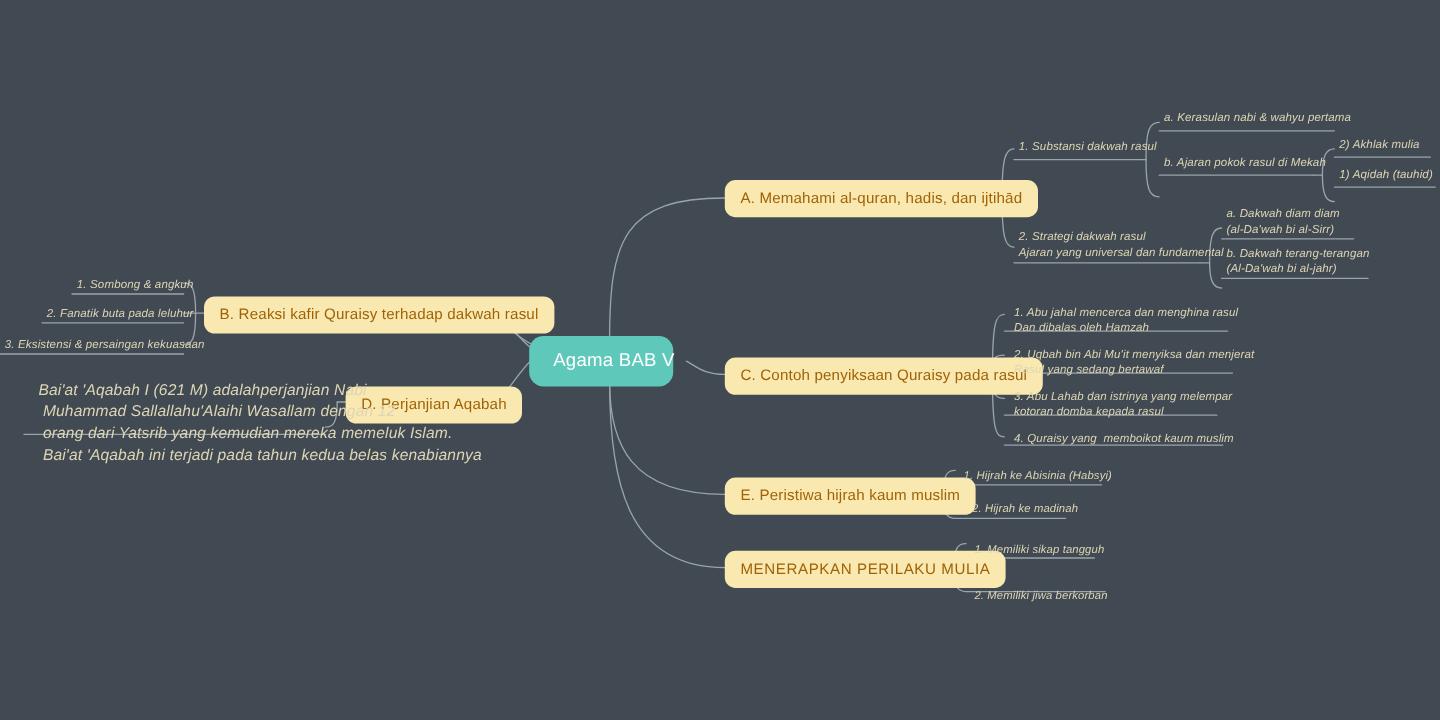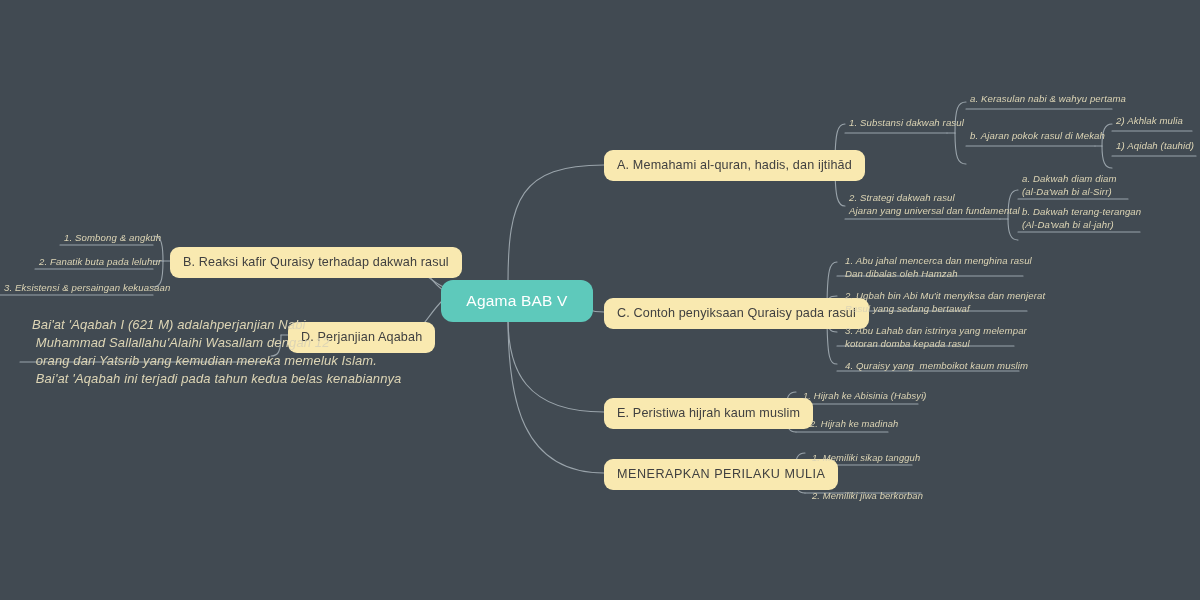--- a/index.html
+++ b/index.html
@@ -31,21 +31,21 @@
     color: #ffffff;
     border-radius: 12px;
     font-size: 15.5px;
     padding: 11px 20px;
     letter-spacing: 0.2px;
     text-align: center;
   }
   
   .pill {
     background: #f9e9b0;
-    color: #404040;
+    color: #a16207;
     border-radius: 9px;
     font-size: 12.6px;
     padding: 7px 13px 8px 13px;
     letter-spacing: 0.15px;
     text-align: right;
   }
   .pill.caps { letter-spacing: 0.5px; }
   
   .leaf {
     color: #ddd5b5;
@@ -135,21 +135,21 @@
       <path d="M796 432 L 888 432"></path>
 
       <path d="M788 473 L 795 473"></path>
       <path d="M795 473 C 795 457 798 453 805 453"></path>
       <path d="M795 473 C 795 489 798 493 805 493"></path>
       <path d="M805 465 L 912 465"></path>
       <path d="M805 493 L 921 493"></path>
     </g>
   </svg>
 
-  <div class="node root" style="left:441px; top:280px; width:152px;">Agama BAB V</div>
+  <div class="node root" style="left:441px; top:280px; width:120px;">Agama BAB V</div>
 
   <div class="node pill" style="left:604px; top:150px;">A. Memahami al-quran, hadis, dan ijtihād</div>
 
   <div class="node leaf mid leftal" style="left:845px; top:114px;">1. Substansi dakwah rasul</div>
   <div class="node leaf mid leftal" style="left:966px; top:90px;">a. Kerasulan nabi &amp; wahyu pertama</div>
   <div class="node leaf mid leftal" style="left:966px; top:127px;">b. Ajaran pokok rasul di Mekah</div>
   <div class="node leaf mid leftal" style="left:1112px; top:112px;">2) Akhlak mulia</div>
   <div class="node leaf mid leftal" style="left:1112px; top:137px;">1) Aqidah (tauhid)</div>
 
   <div class="node leaf mid leftal" style="left:845px; top:189px;">2. Strategi dakwah rasul

